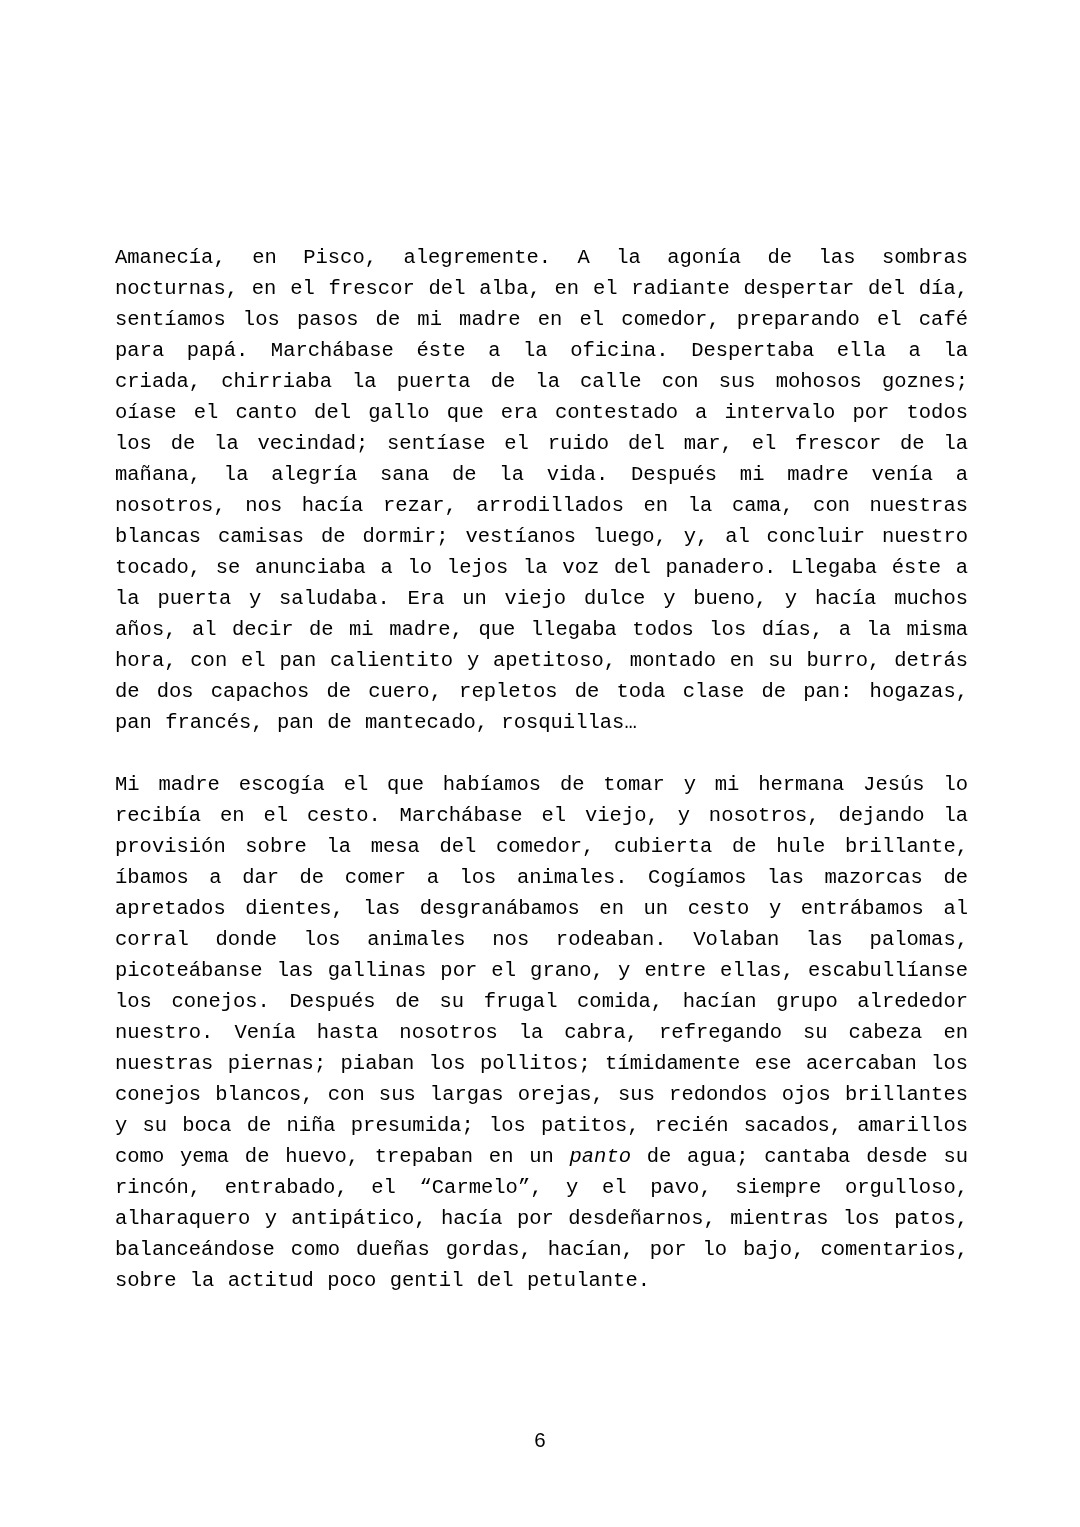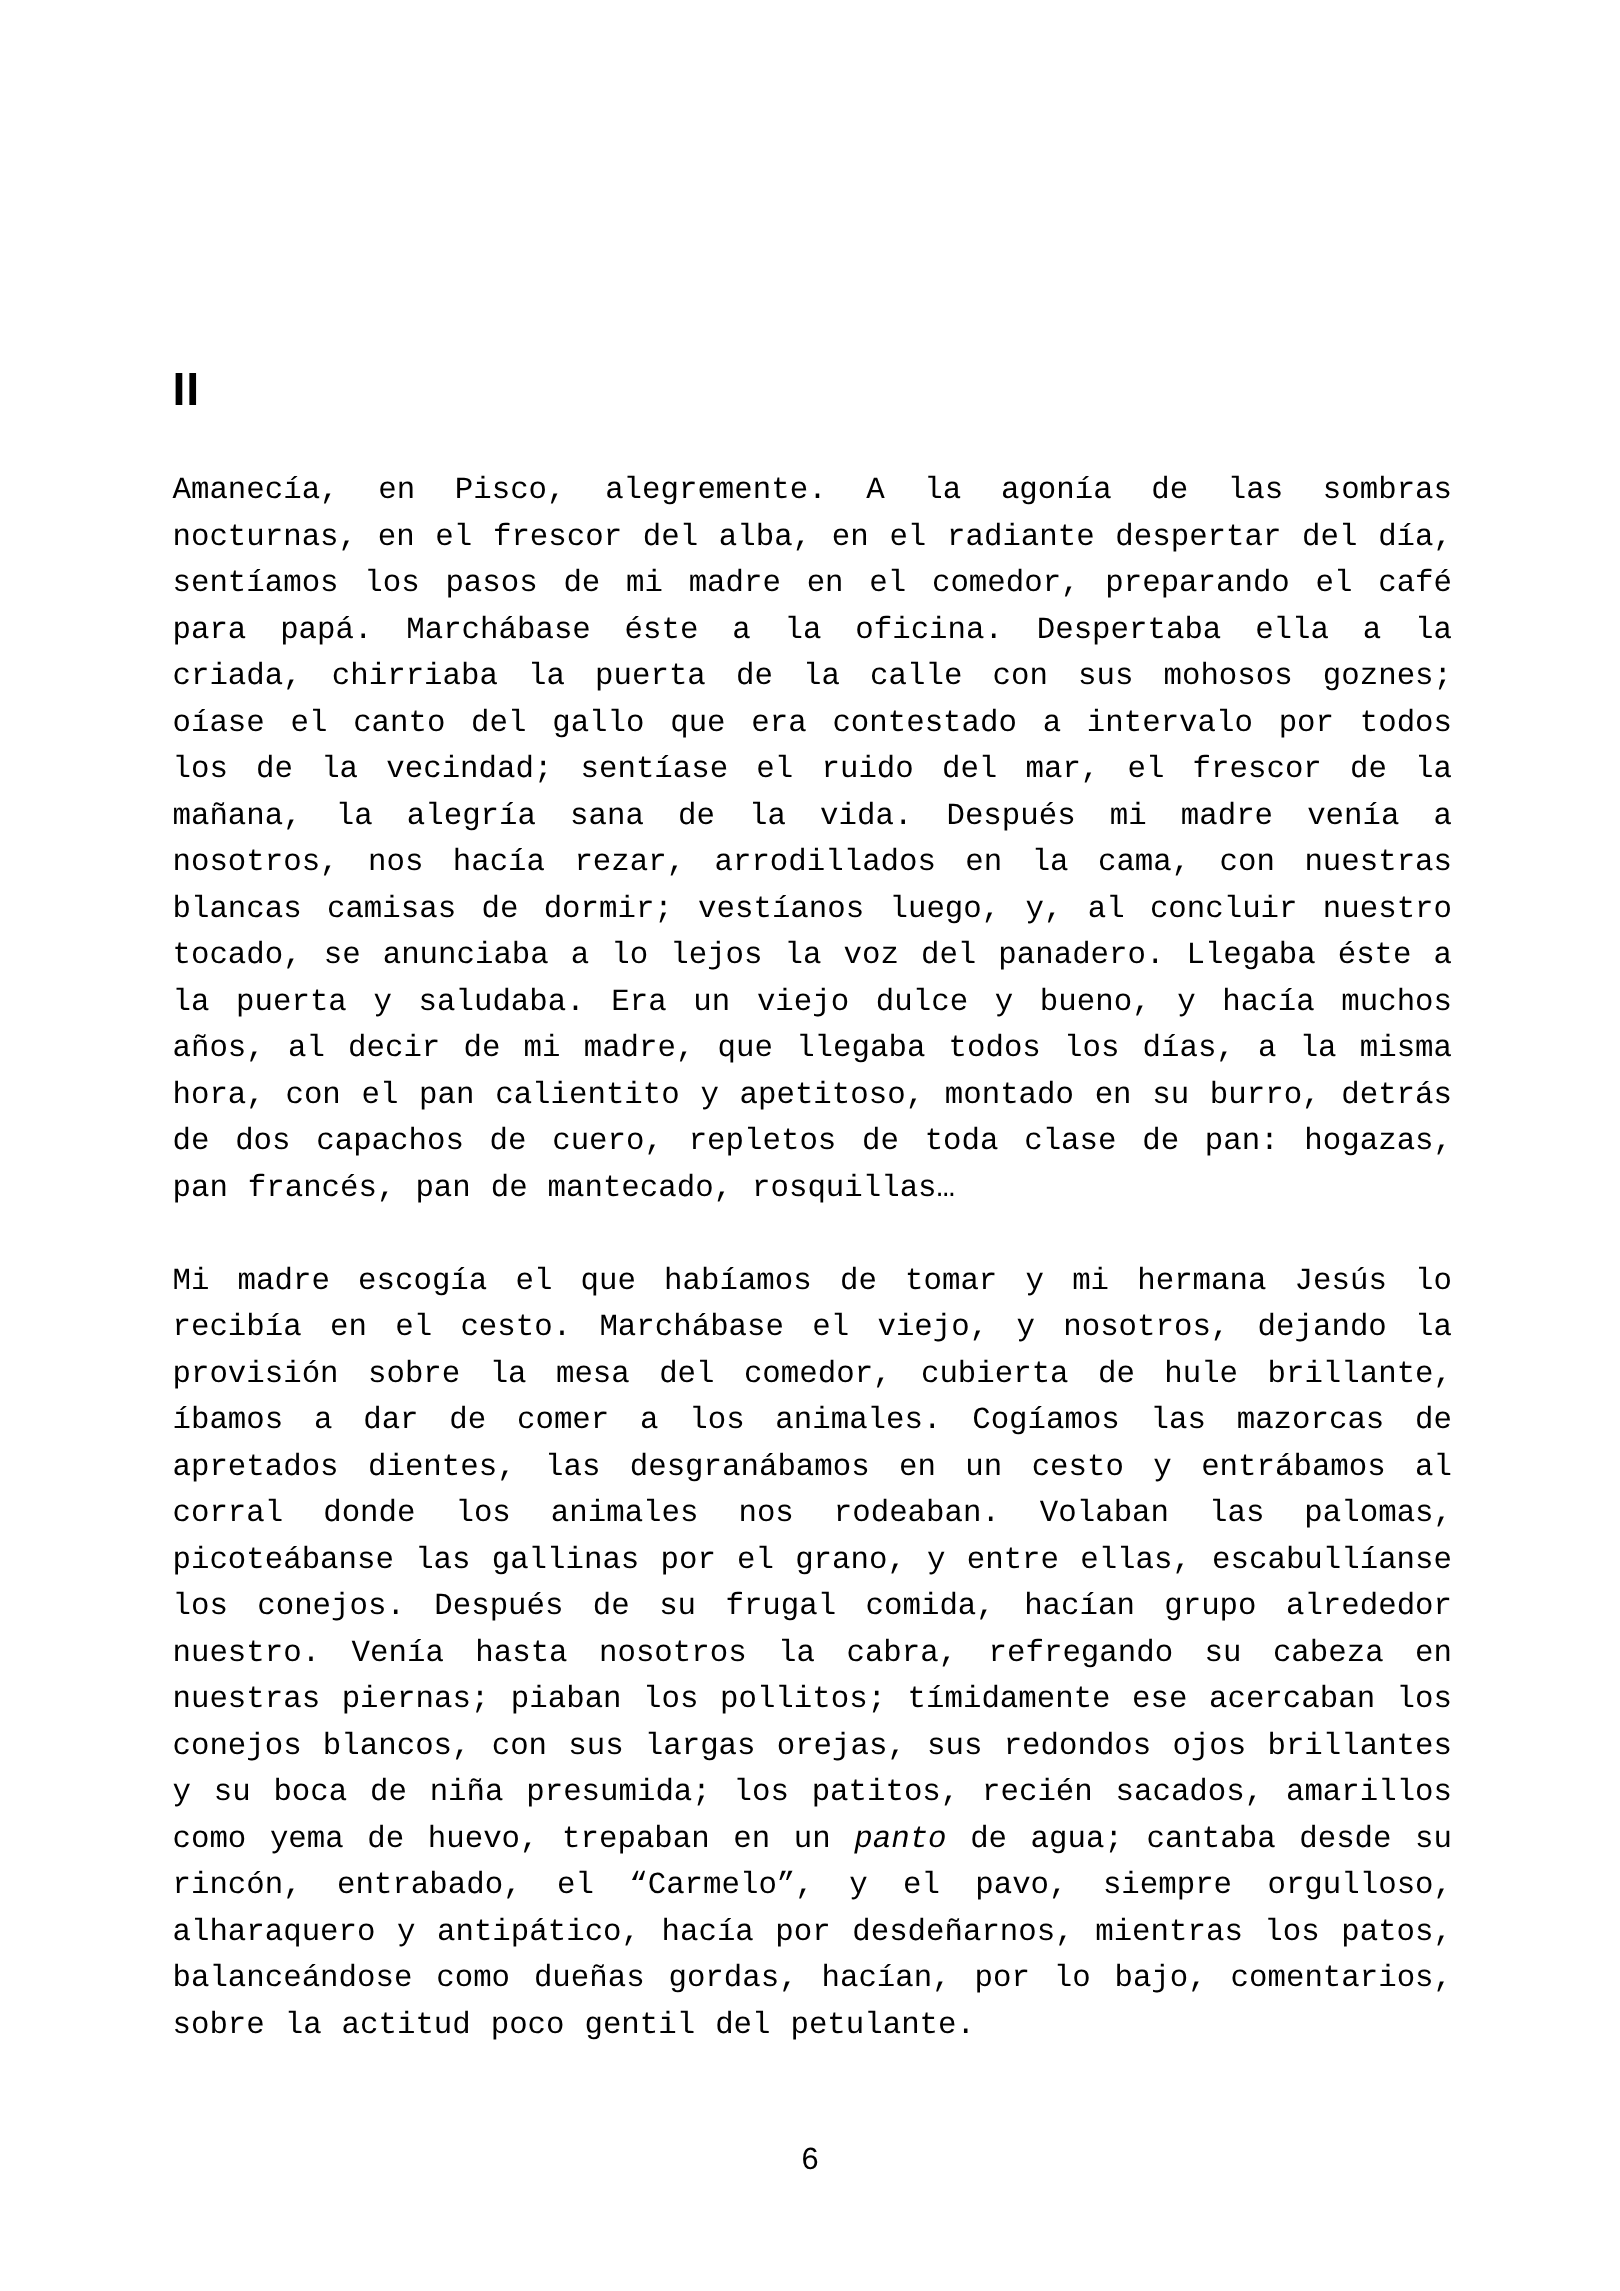--- a/index.html
+++ b/index.html
@@ -48,20 +48,19 @@
       width: 1080px;
       text-align: center;
       font-size: 20.5px;
     }
   </style>
 </head>
 <body>
 
 <main class="page">
   <section class="page-content">
-    <h1 class="chapter-heading">II</h1>
     <div class="body-text" id="paragraphs">
         <p><span>Amanecía, en Pisco, alegremente. A la agonía de las sombras nocturnas, en el frescor del alba, en el radiante despertar del día, sentíamos los pasos de mi madre en el comedor, preparando el café para papá. Marchábase éste a la oficina. Despertaba ella a la criada, chirriaba la puerta de la calle con sus mohosos goznes; oíase el canto del gallo que era contestado a intervalo por todos los de la vecindad; sentíase el ruido del mar, el frescor de la mañana, la alegría sana de la vida. Después mi madre venía a nosotros, nos hacía rezar, arrodillados en la cama, con nuestras blancas camisas de dormir; vestíanos luego, y, al concluir nuestro tocado, se anunciaba a lo lejos la voz del panadero. Llegaba éste a la puerta y saludaba. Era un viejo dulce y bueno, y hacía muchos años, al decir de mi madre, que llegaba todos los días, a la misma hora, con el pan calientito y apetitoso, montado en su burro, detrás de dos capachos de cuero, repletos de toda clase de pan: hogazas, pan francés, pan de mantecado, rosquillas…</span></p>
         <p><span>Mi madre escogía el que habíamos de tomar y mi hermana Jesús lo recibía en el cesto. Marchábase el viejo, y nosotros, dejando la provisión sobre la mesa del comedor, cubierta de hule brillante, íbamos a dar de comer a los animales. Cogíamos las mazorcas de apretados dientes, las desgranábamos en un cesto y entrábamos al corral donde los animales nos rodeaban. Volaban las palomas, picoteábanse las gallinas por el grano, y entre ellas, escabullíanse los conejos. Después de su frugal comida, hacían grupo alrededor nuestro. Venía hasta nosotros la cabra, refregando su cabeza en nuestras piernas; piaban los pollitos; tímidamente ese acercaban los conejos blancos, con sus largas orejas, sus redondos ojos brillantes y su boca de niña presumida; los patitos, recién sacados, amarillos como yema de huevo, trepaban en un </span><em>panto</em><span> de agua; cantaba desde su rincón, entrabado, el “Carmelo”, y el pavo, siempre orgulloso, alharaquero y antipático, hacía por desdeñarnos, mientras los patos, balanceándose como dueñas gordas, hacían, por lo bajo, comentarios, sobre la actitud poco gentil del petulante.</span></p>
       </div>
   </section>
   <div class="page-number">6</div>
 </main>
 
 </body></html>

